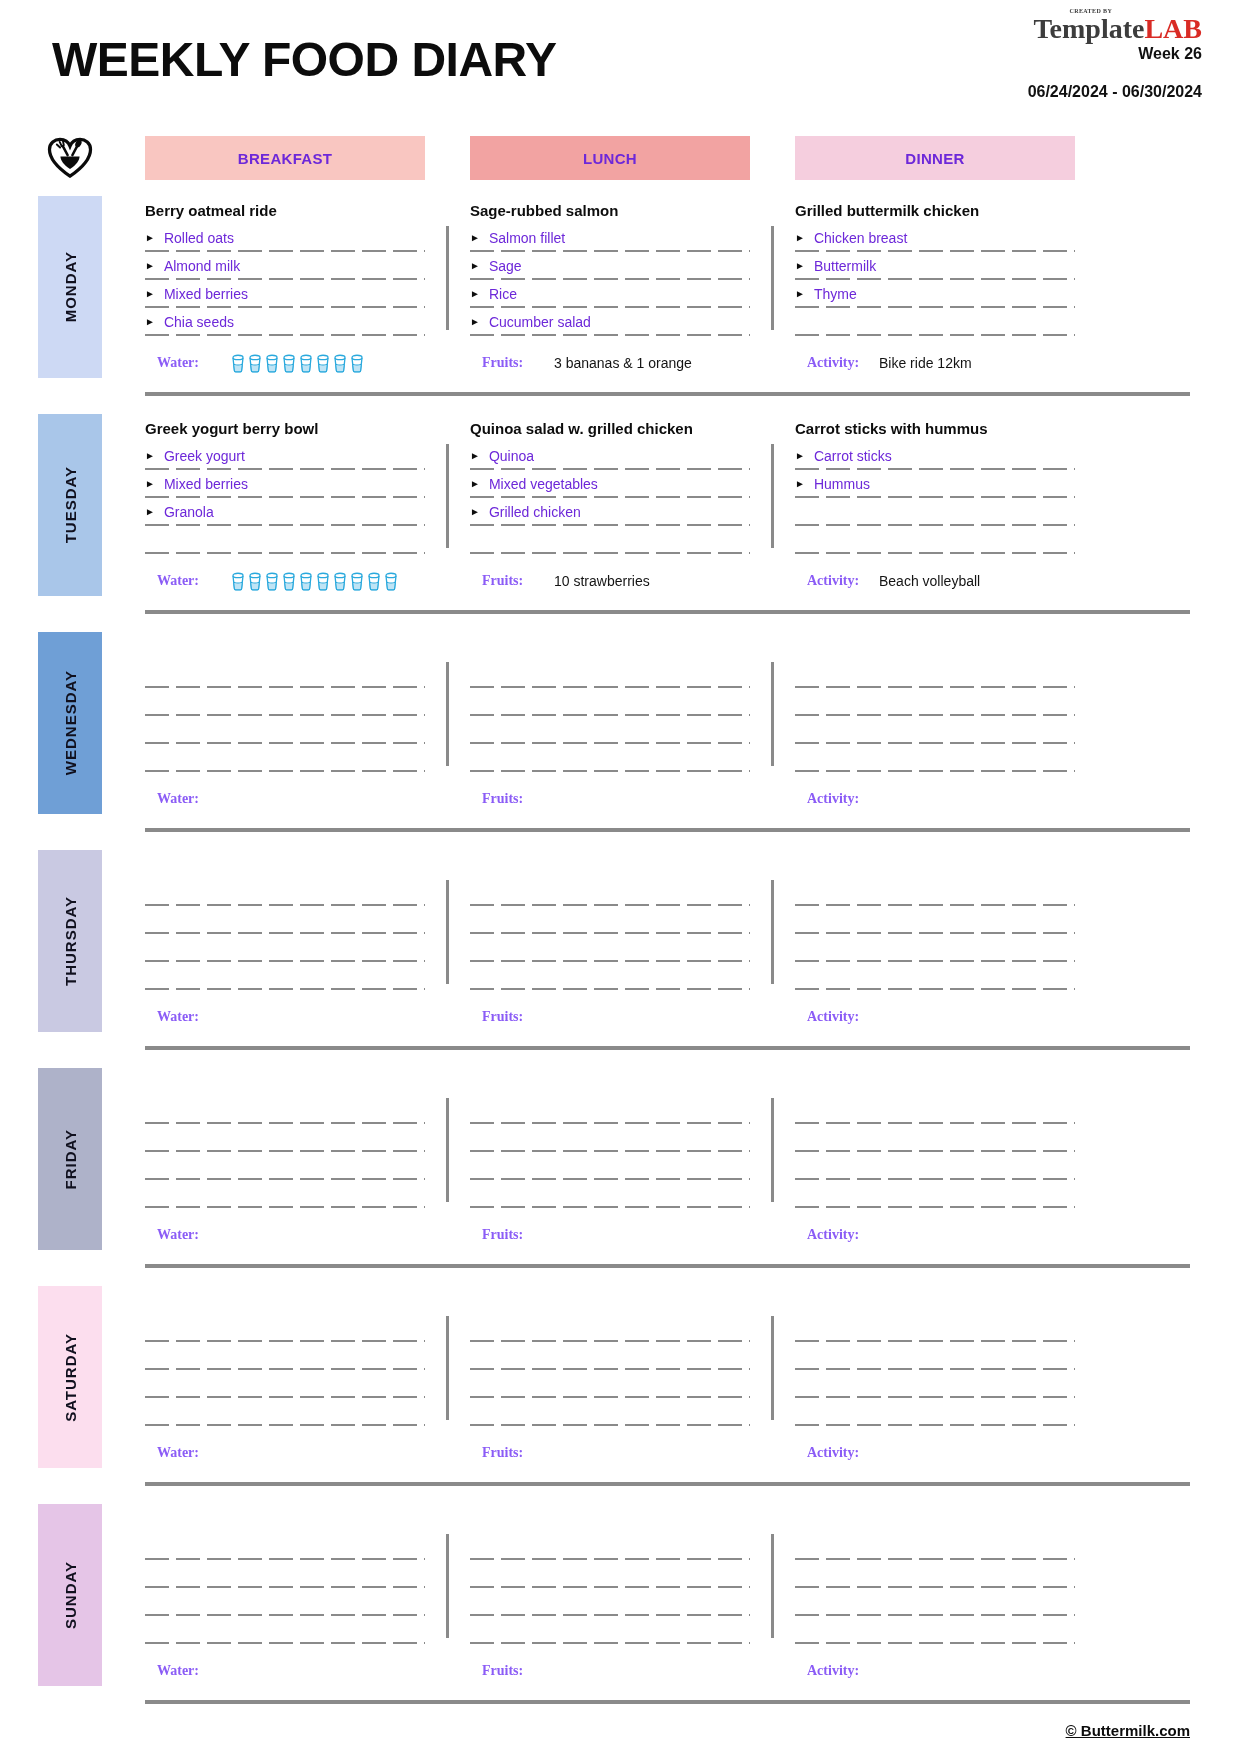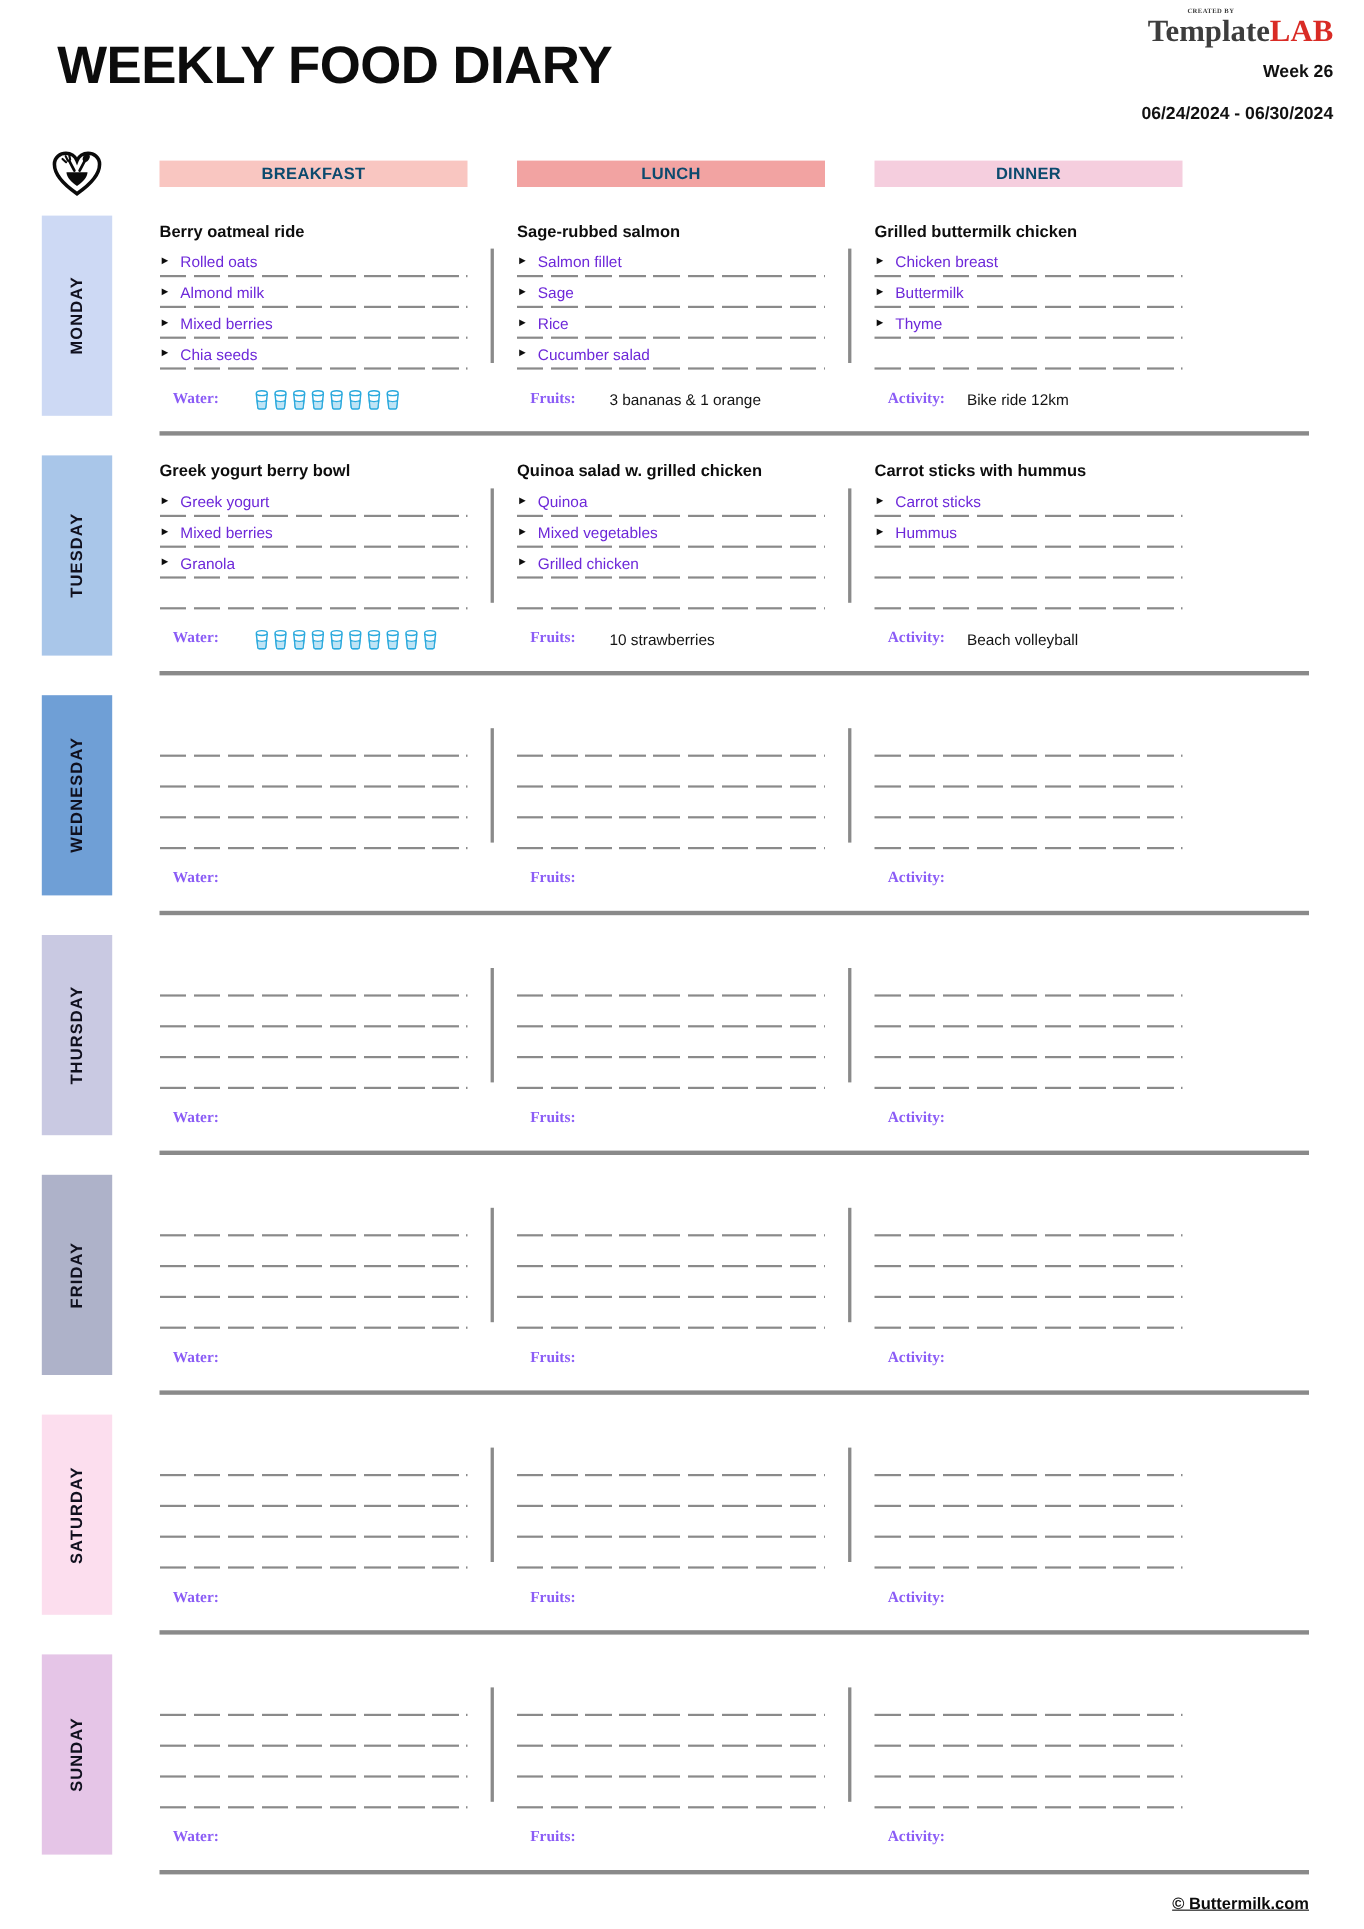--- a/index.html
+++ b/index.html
@@ -4,35 +4,35 @@
 <style>
   * { margin:0; padding:0; box-sizing:border-box; }
   html,body { background:#ffffff; }
   body {
     width:1240px; height:1754px; overflow:hidden;
     font-family:"Liberation Sans", sans-serif; color:#111;
   }
   .page { padding:8px 0 0 38px; }
 
   
-  .header { display:flex; justify-content:space-between; height:122px; padding-right:28px; }
+  .header { display:flex; justify-content:space-between; height:122px; padding-right:38px; }
   .title { font-size:48px; font-weight:700; letter-spacing:-0.5px; margin:24px 0 0 14px; color:#0c0c0c; }
   .header-right { text-align:right; padding-top:6px; }
   .logo { position:relative; display:inline-block; font-size:28px; font-weight:700; line-height:1.05;font-family:Liberation Serif, serif; }
   .created-by { position:absolute; top:-6px; left:36px; font-size:6px; font-weight:700; letter-spacing:0.4px; color:#3a3a3a; }
   .brand-dark { color:#3d3d3d; }
   .brand-red { color:#d92b25; }
-  .week { font-size:16px; font-weight:700; margin-top:14px; }
+  .week { font-size:16px; font-weight:700; margin-top:2px; }
   .dates { font-size:16px; font-weight:700; margin-top:20px; }
 
   
   .col-header-row { display:flex; align-items:center; margin-top:6px; height:44px; }
   .heart-cell { width:64px; margin-right:43px; display:flex; justify-content:center; align-items:center; }
-  .col-head { width:280px; height:24px; margin-right:45px; display:flex; align-items:center; justify-content:center;
-              font-weight:700; font-size:15px; letter-spacing:0.3px; color:#0c4a6e; }
+  .col-head { width:280px; height:44px; margin-right:45px; display:flex; align-items:center; justify-content:center;
+              font-weight:700; font-size:15px; letter-spacing:0.3px; color:#6d28d9; }
 
   
   #days { margin-top:16px; }
   .day-row { display:flex; }
   .day-label { width:64px; margin-right:43px; display:flex; align-items:center; justify-content:center; }
   .day-label-text { writing-mode:vertical-rl; transform:rotate(180deg); font-weight:700; font-size:15px;
                     letter-spacing:1px; color:#10101e; }
   .day-content { flex:1; }
   .meals-row { display:flex; }
   .meal-col { width:280px; }

